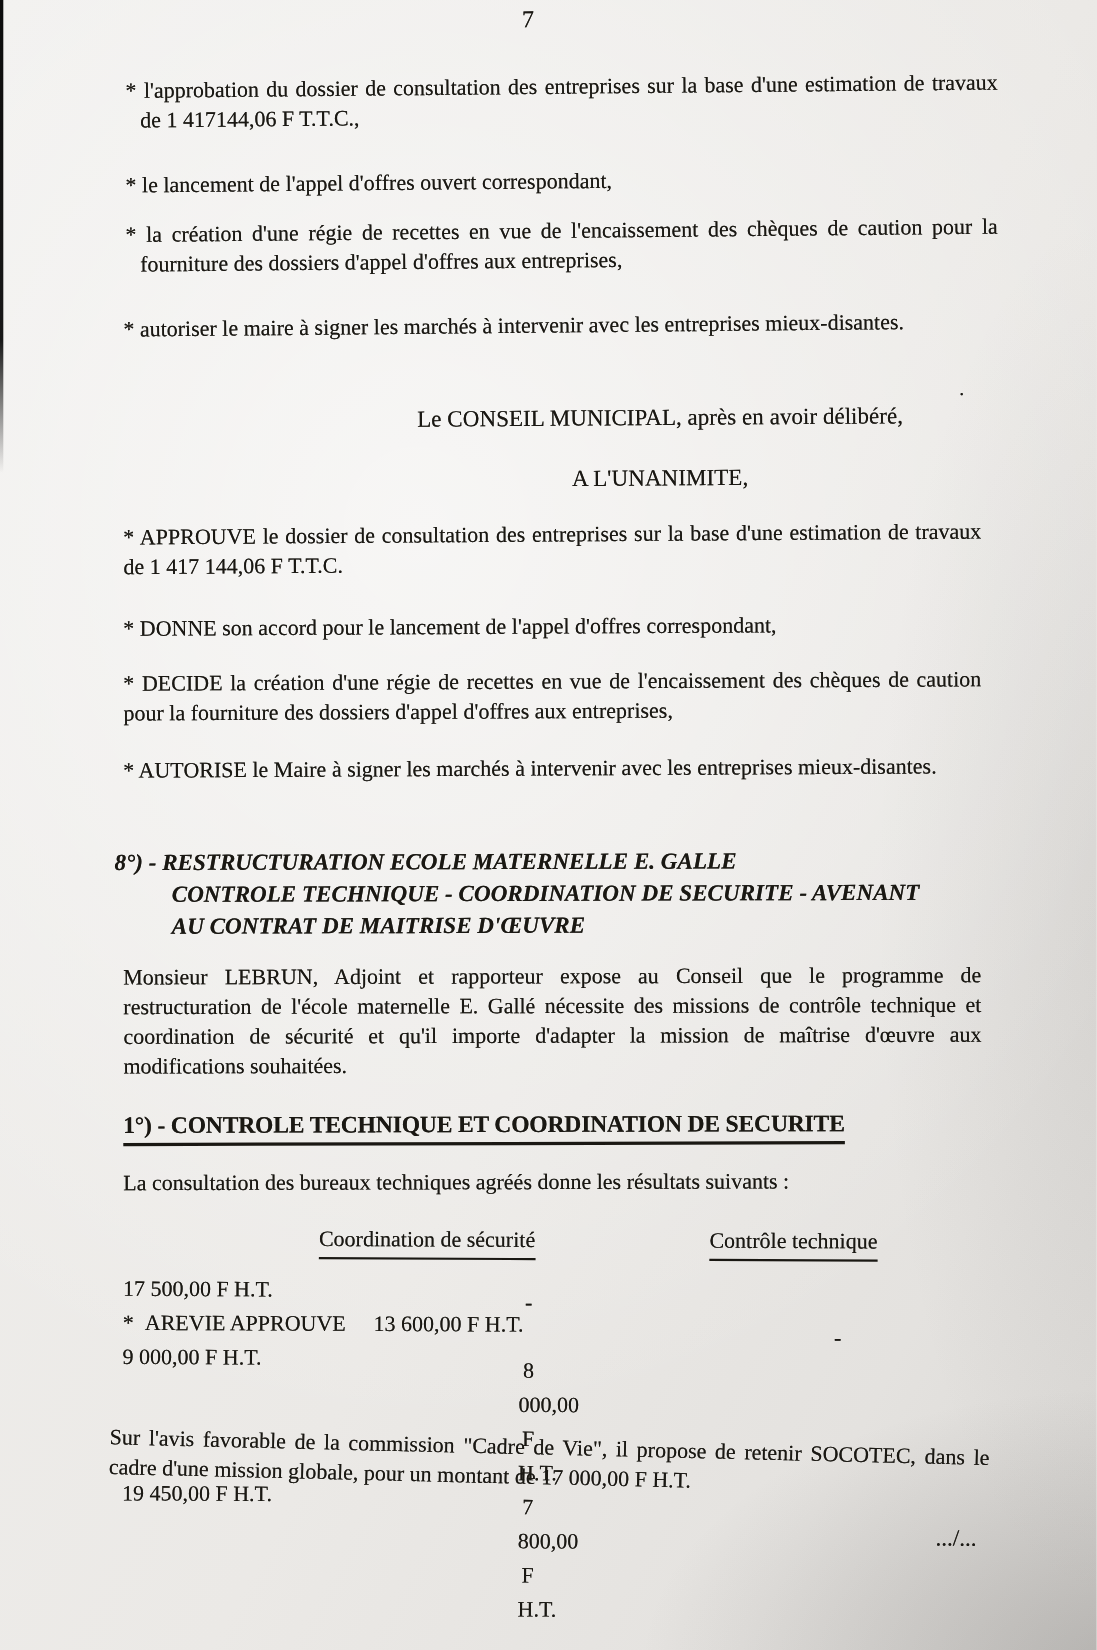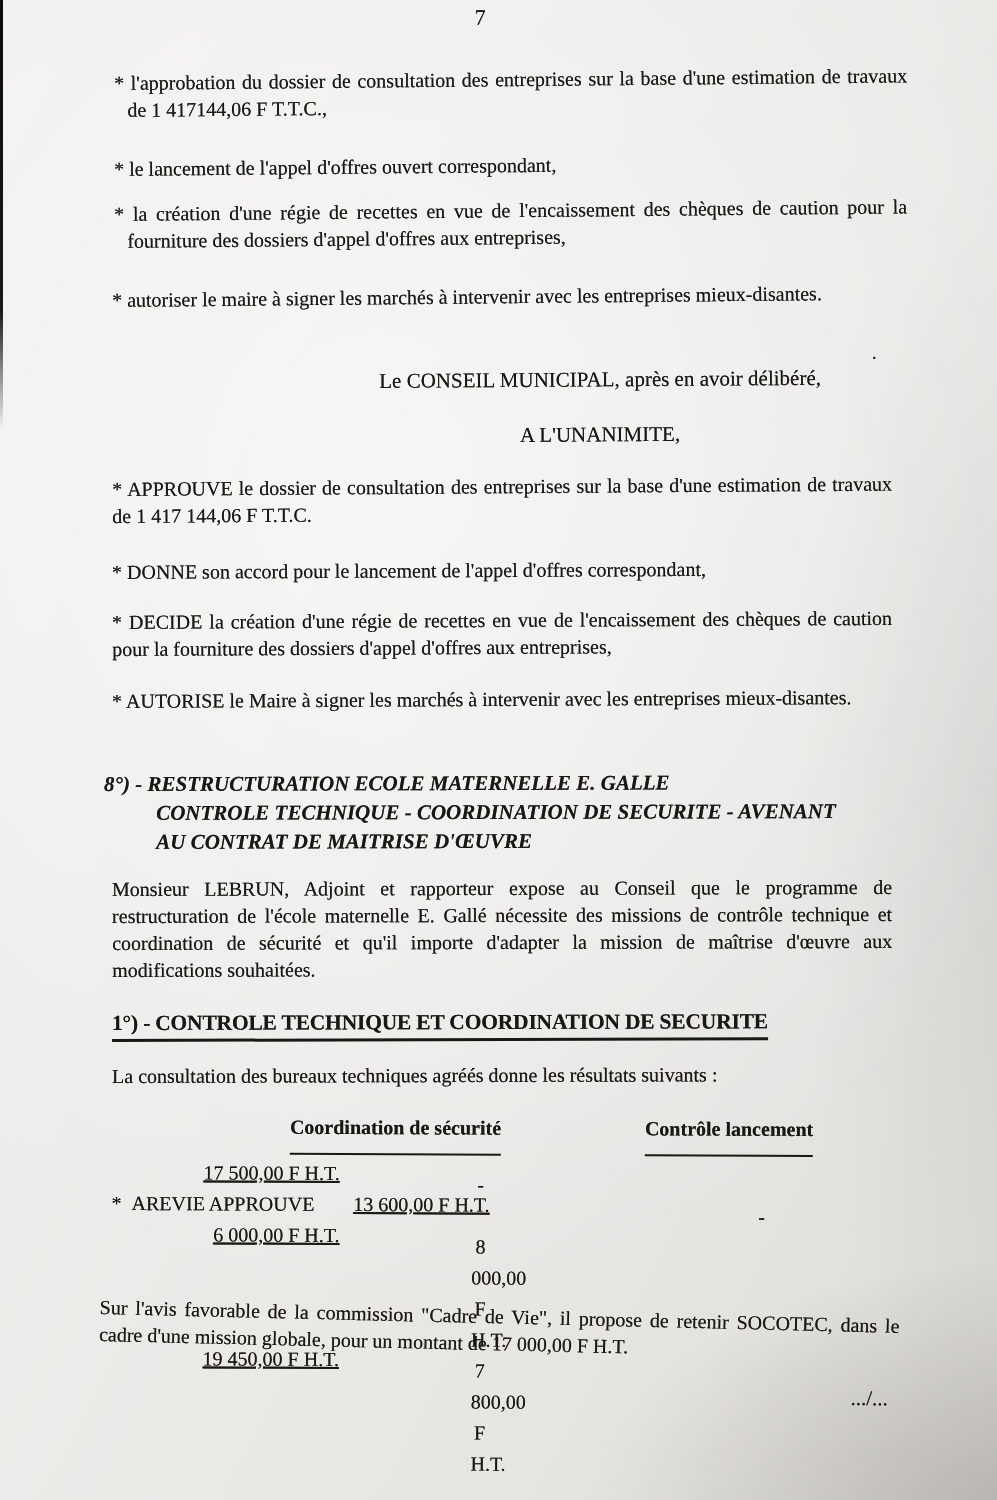--- a/index.html
+++ b/index.html
@@ -28,26 +28,26 @@
   .hang{padding-left:13px;text-indent:-13px;}
   .page-number{left:430;top:4px;width:100px;text-align:center;font-size:22px;left:430px;}
   .center-line{left:220px;width:760px;text-align:center;font-size:21px;}
   .h8{left:104px;top:770px;width:820px;font-weight:bold;font-style:italic;
       font-size:21px;line-height:29px;}
   .h8 .cont{margin-left:52px;}
   .h1s{left:112px;top:1010px;font-weight:bold;font-size:21.5px;letter-spacing:-0.2px;
        border-bottom:3px solid #1a1813;padding-bottom:2px;display:inline-block;}
   .tbl{left:112px;top:1113px;width:790px;}
   .thead{position:relative;height:44px;}
-  .th{position:absolute;font-weight:bold;border-bottom:2.5px solid #1a1813;padding-bottom:12px;}
+  .th{position:absolute;font-weight:normal;border-bottom:2.5px solid #1a1813;padding-bottom:2px;}
   .th1{left:178px;}
   .th2{left:533px;}
   .trow{display:grid;grid-template-columns:228px 150px 1fr;line-height:31px;}
   .td-name .mk{display:inline-block;width:20px;}
-  .td-coord{text-align:right;text-decoration:underline;}
+  .td-coord{text-align:left;}
   .td-ctrl{text-align:center;padding-left:132px;transform:translateY(11px);}
   .conclusion{left:100px;top:1294px;width:800px;}
   .cont-mark{left:760px;top:1384px;width:128px;text-align:right;font-size:21px;}
   .stray-dot{left:872px;top:340px;font-size:18px;}
   
   .rot-a{transform:rotate(-0.55deg);transform-origin:0 0;}
   .rot-b{transform:rotate(-0.4deg);transform-origin:0 0;}
   .rot-c{transform:rotate(-0.3deg);transform-origin:0 0;}
   .rot-d{transform:rotate(-0.15deg);transform-origin:0 0;}
   .rot-e{transform:rotate(0.25deg);transform-origin:0 0;}
@@ -92,33 +92,33 @@
 
 <p class="block just rot-d" style="left:112px;top:876px;width:780px;">Monsieur LEBRUN, Adjoint et rapporteur expose au Conseil que le programme de restructuration de l'école maternelle E. Gallé nécessite des missions de contrôle technique et coordination de sécurité et qu'il importe d'adapter la mission de maîtrise d'œuvre aux modifications souhaitées.</p>
 
 <p class="block h1s rot-d">1°) - CONTROLE TECHNIQUE ET COORDINATION DE SECURITE</p>
 
 <p class="block rot-d" style="left:112px;top:1063px;width:790px;">La consultation des bureaux techniques agréés donne les résultats suivants :</p>
 
 <section class="block tbl rot-e">
   <div class="thead">
     <span class="th th1">Coordination de sécurité</span>
-    <span class="th th2">Contrôle lancement</span>
+    <span class="th th2">Contrôle technique</span>
   </div>
   <div class="trow">
     <span class="td-coord">17 500,00 F H.T.</span>
     <span class="td-ctrl">-</span>
   </div>
   <div class="trow">
     <span class="td-name"><span class="mk">*</span><span>AREVIE APPROUVE</span></span>
     <span class="td-coord">13 600,00 F H.T.</span>
     <span class="td-ctrl">-</span>
   </div>
   <div class="trow">
-    <span class="td-coord">6 000,00 F H.T.</span>
+    <span class="td-coord">9 000,00 F H.T.</span>
     <span class="td-ctrl">8 000,00 F H.T.</span>
   </div>
   <div class="trow">
     <span class="td-coord">19 450,00 F H.T.</span>
     <span class="td-ctrl">7 800,00 F H.T.</span>
   </div>
 </section>
 
 <p class="block just conclusion rot-f">Sur l'avis favorable de la commission "Cadre de Vie", il propose de retenir SOCOTEC, dans le cadre d'une mission globale, pour un montant de 17 000,00 F H.T.</p>
 

